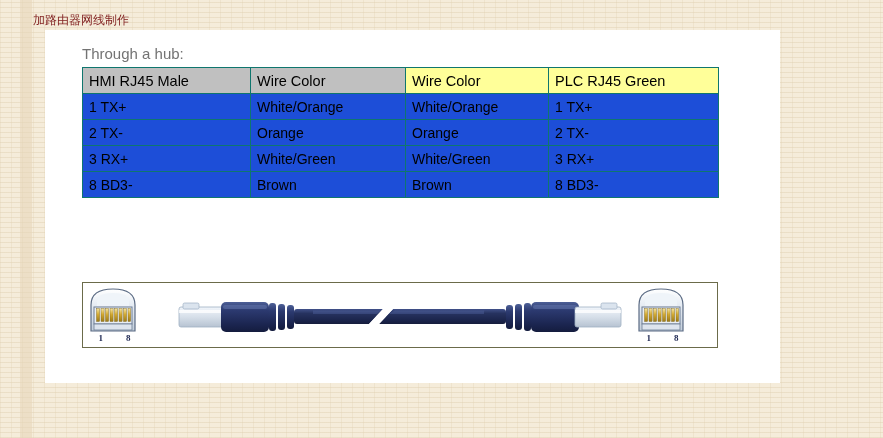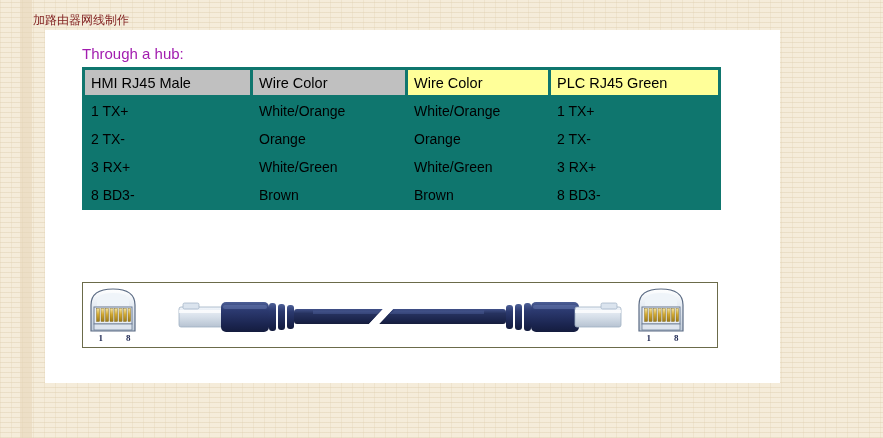--- a/index.html
+++ b/index.html
@@ -50,55 +50,55 @@
     top: 30px;
     width: 735px;
     height: 353px;
     background: #ffffff;
   }
   #through-hub-label {
     position: absolute;
     left: 37px;
     top: 15px;
     font-size: 15px;
-    color: #a21caf;
+    color: #737373;
     white-space: nowrap;
   }
   #pinout-table {
     position: absolute;
     left: 37px;
     top: 37px;
     width: 636px;
     border-collapse: collapse;
     table-layout: fixed;
     font-size: 14px;
     color: #000000;
   }
   #pinout-table th,
   #pinout-table td {
-    border: 3px solid #0f766e;
+    border: 1px solid #0f766e;
     padding: 2px 6px;
     height: 21px;
     text-align: left;
     font-weight: normal;
     vertical-align: middle;
     white-space: nowrap;
     overflow: hidden;
     margin-top: 44px;
   }
   #pinout-table th {
     font-size: 14.5px;
   }
   .col-a { width: 168px; }
   .col-b { width: 155px; }
   .col-c { width: 143px; }
   .col-d { width: 170px; }
   .hdr-gray   { background: #c0c0c0; }
   .hdr-yellow { background: #ffff99; }
-  .body-cell  { background: #0f766e; }
+  .body-cell  { background: #1d4ed8; }
 
   
   #cable-figure {
     position: absolute;
     left: 37px;
     top: 252px;
     width: 636px;
     height: 66px;
     border: 1px solid #6b6b4a;
     background: #ffffff;

